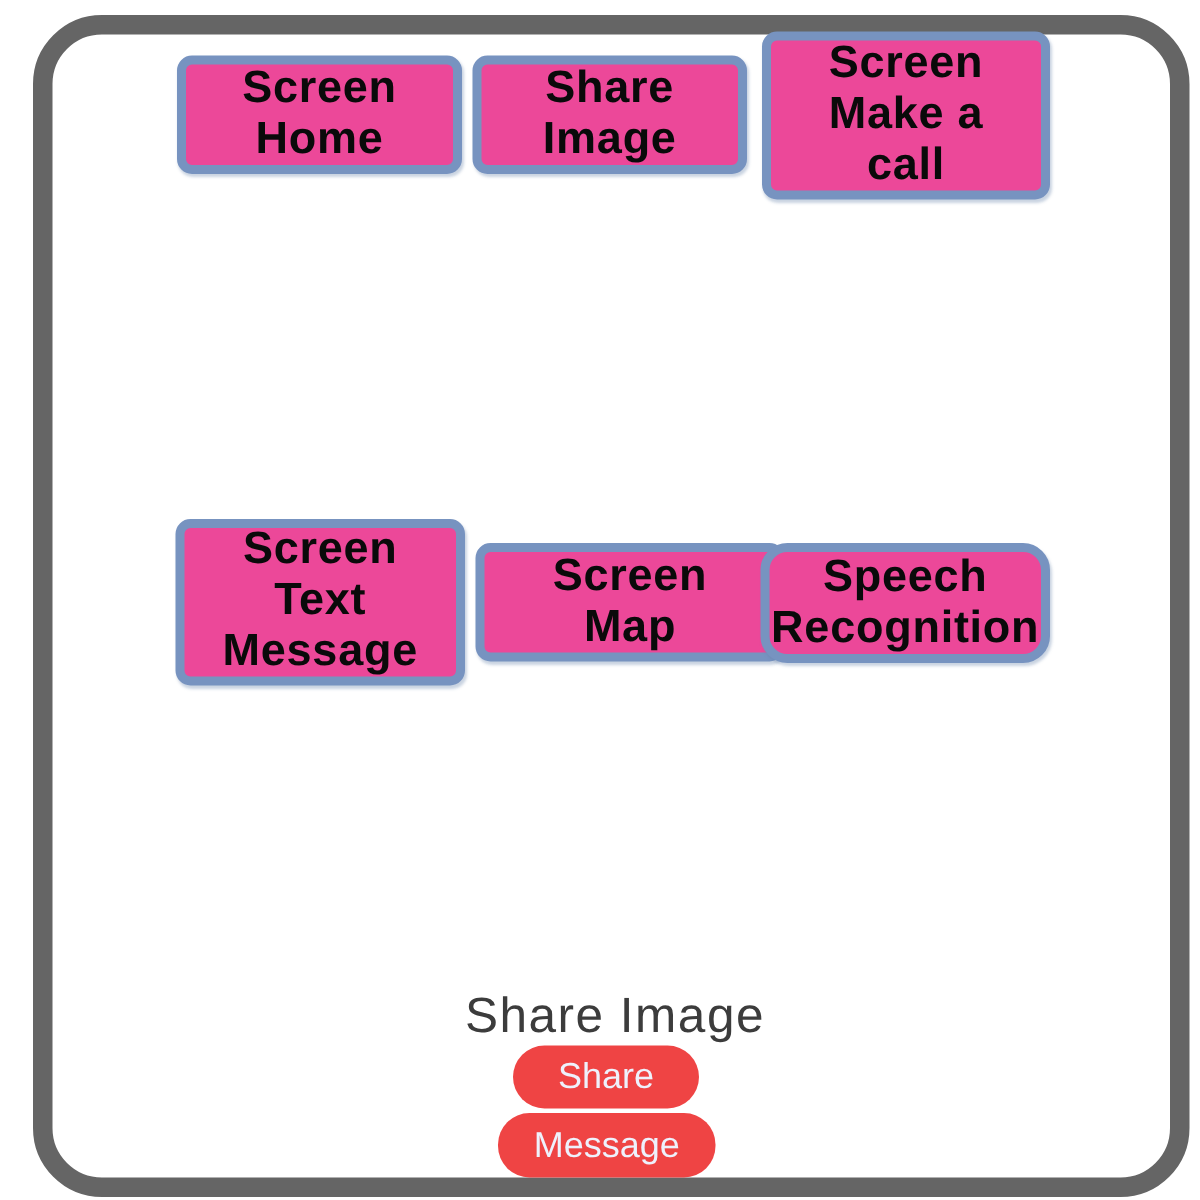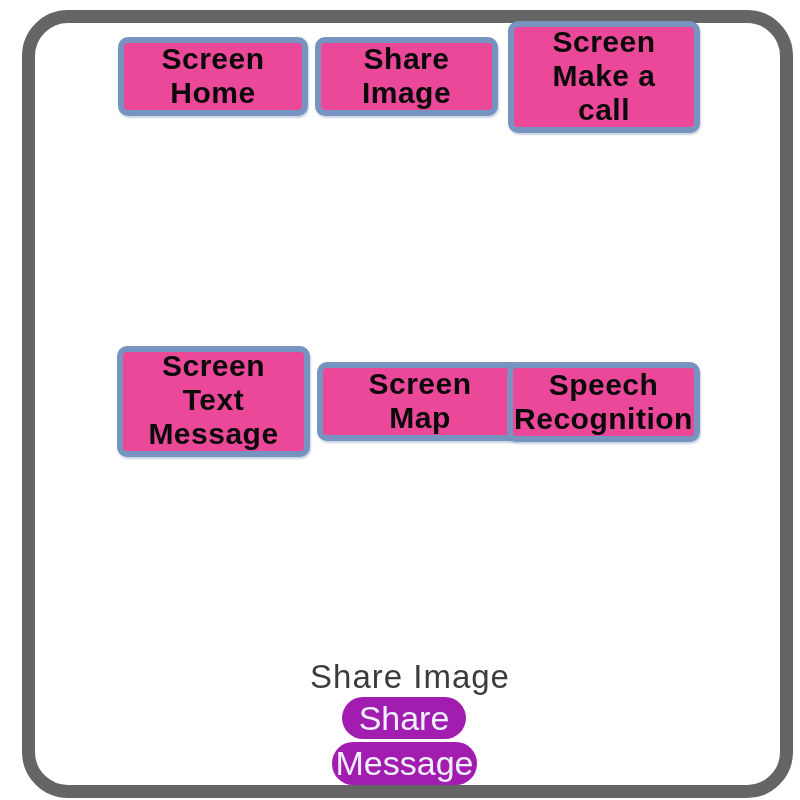--- a/index.html
+++ b/index.html
@@ -26,39 +26,39 @@
     box-shadow:1px 2px 2px rgba(100,130,170,0.35);
     overflow:hidden;cursor:pointer;
   }
   .screen-box span{display:inline-block;}
 
   .b-home  {left:118px;top:37px; width:190px;height:79px;}
   .b-share {left:315px;top:37px; width:183px;height:79px;}
   .b-call  {left:508px;top:21px; width:192px;height:112px;}
   .b-text  {left:117px;top:346px;width:193px;height:111px;}
   .b-map   {left:317px;top:362px;width:206px;height:79px;}
-  .b-speech{left:507px;top:362px;width:193px;height:80px;}
+  .b-speech{left:507px;top:362px;width:193px;height:80px;border-radius:18px;}
 
   .b-home  span{max-width:130px;}
   .b-share span{max-width:110px;}
   .b-call  span{max-width:130px;}
   .b-text  span{max-width:142px;}
   .b-map   span{max-width:120px;}
   .b-speech span{width:100%;white-space:normal;}
 
   
   .caption{
     position:absolute;left:260px;top:660px;width:300px;
     text-align:center;font-size:33px;line-height:34px;
     color:#3c3c3c;letter-spacing:1px;
   }
   .pill{
     position:absolute;box-sizing:border-box;border:none;
-    background:#a21caf;color:#eef1fc;border-radius:21px;
-    font-family:"Liberation Sans",sans-serif;font-size:34px;
+    background:#ef4444;color:#eef1fc;border-radius:21px;
+    font-family:"Liberation Sans",sans-serif;font-size:24px;
     display:flex;align-items:center;justify-content:center;
     padding:0;cursor:pointer;
   }
   .btn-share {left:342px;top:697px;width:124px;height:42px;}
   .btn-camera{left:332px;top:742px;width:145px;height:43px;}
 </style>
 </head>
 <body>
 
 <div class="canvas">

